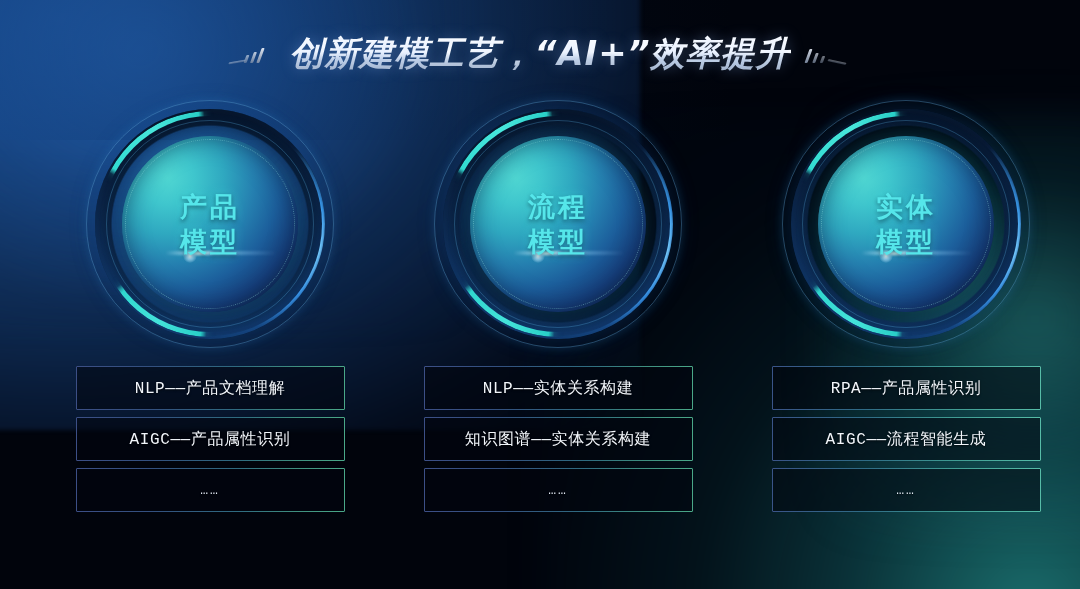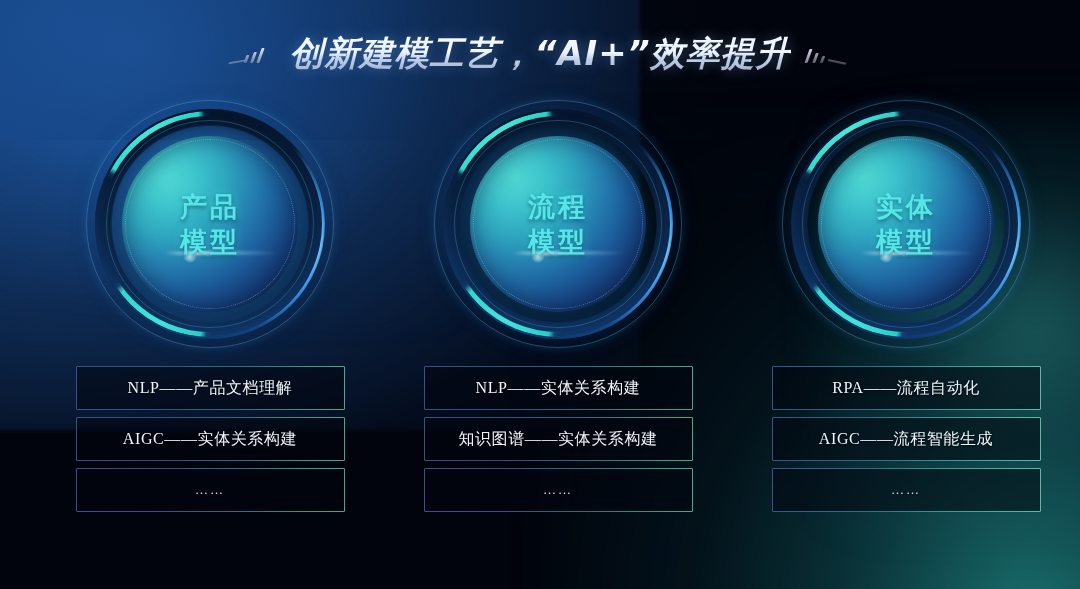--- a/index.html
+++ b/index.html
@@ -280,21 +280,21 @@
     mask:linear-gradient(#000 0 0) content-box, linear-gradient(#000 0 0);
     mask-composite:exclude;
     pointer-events:none;
   }
   .item-text {
     position:relative;
     font-size:16px;
     color:#f2f6fb;
     letter-spacing:.6px;
     white-space:nowrap;
-    font-family:Liberation Serif, serif;
+    font-family:Liberation Mono, monospace;
     text-shadow:0 1px 2px rgba(0,0,0,.7);
   }
   .item.ellipsis .item-text {
     font-size:13px;
     letter-spacing:2px;
     color:#dfe7f1;
   }
   
   .column.c3 .item::before {
     background:linear-gradient(90deg,#3a5488 0%, #2f6b86 34%, #3f9a92 66%, #57bda8 100%);
@@ -346,21 +346,21 @@
         <div class="orb-label">
           <span>产品</span>
           <span>模型</span>
         </div>
       </div>
       <div class="items">
         <div class="item">
           <span class="item-text">NLP——产品文档理解</span>
         </div>
         <div class="item">
-          <span class="item-text">AIGC——实体关系构建</span>
+          <span class="item-text">AIGC——产品属性识别</span>
         </div>
         <div class="item ellipsis">
           <span class="item-text">……</span>
         </div>
       </div>
     </div>
 
     <div class="column c2">
       <div class="orb">
         <div class="ring-hair"></div>
@@ -403,21 +403,21 @@
         <div class="dotted"></div>
         <div class="flare"></div>
         <div class="flare-core"></div>
         <div class="orb-label">
           <span>实体</span>
           <span>模型</span>
         </div>
       </div>
       <div class="items">
         <div class="item">
-          <span class="item-text">RPA——流程自动化</span>
+          <span class="item-text">RPA——产品属性识别</span>
         </div>
         <div class="item">
           <span class="item-text">AIGC——流程智能生成</span>
         </div>
         <div class="item ellipsis">
           <span class="item-text">……</span>
         </div>
       </div>
     </div>
 

